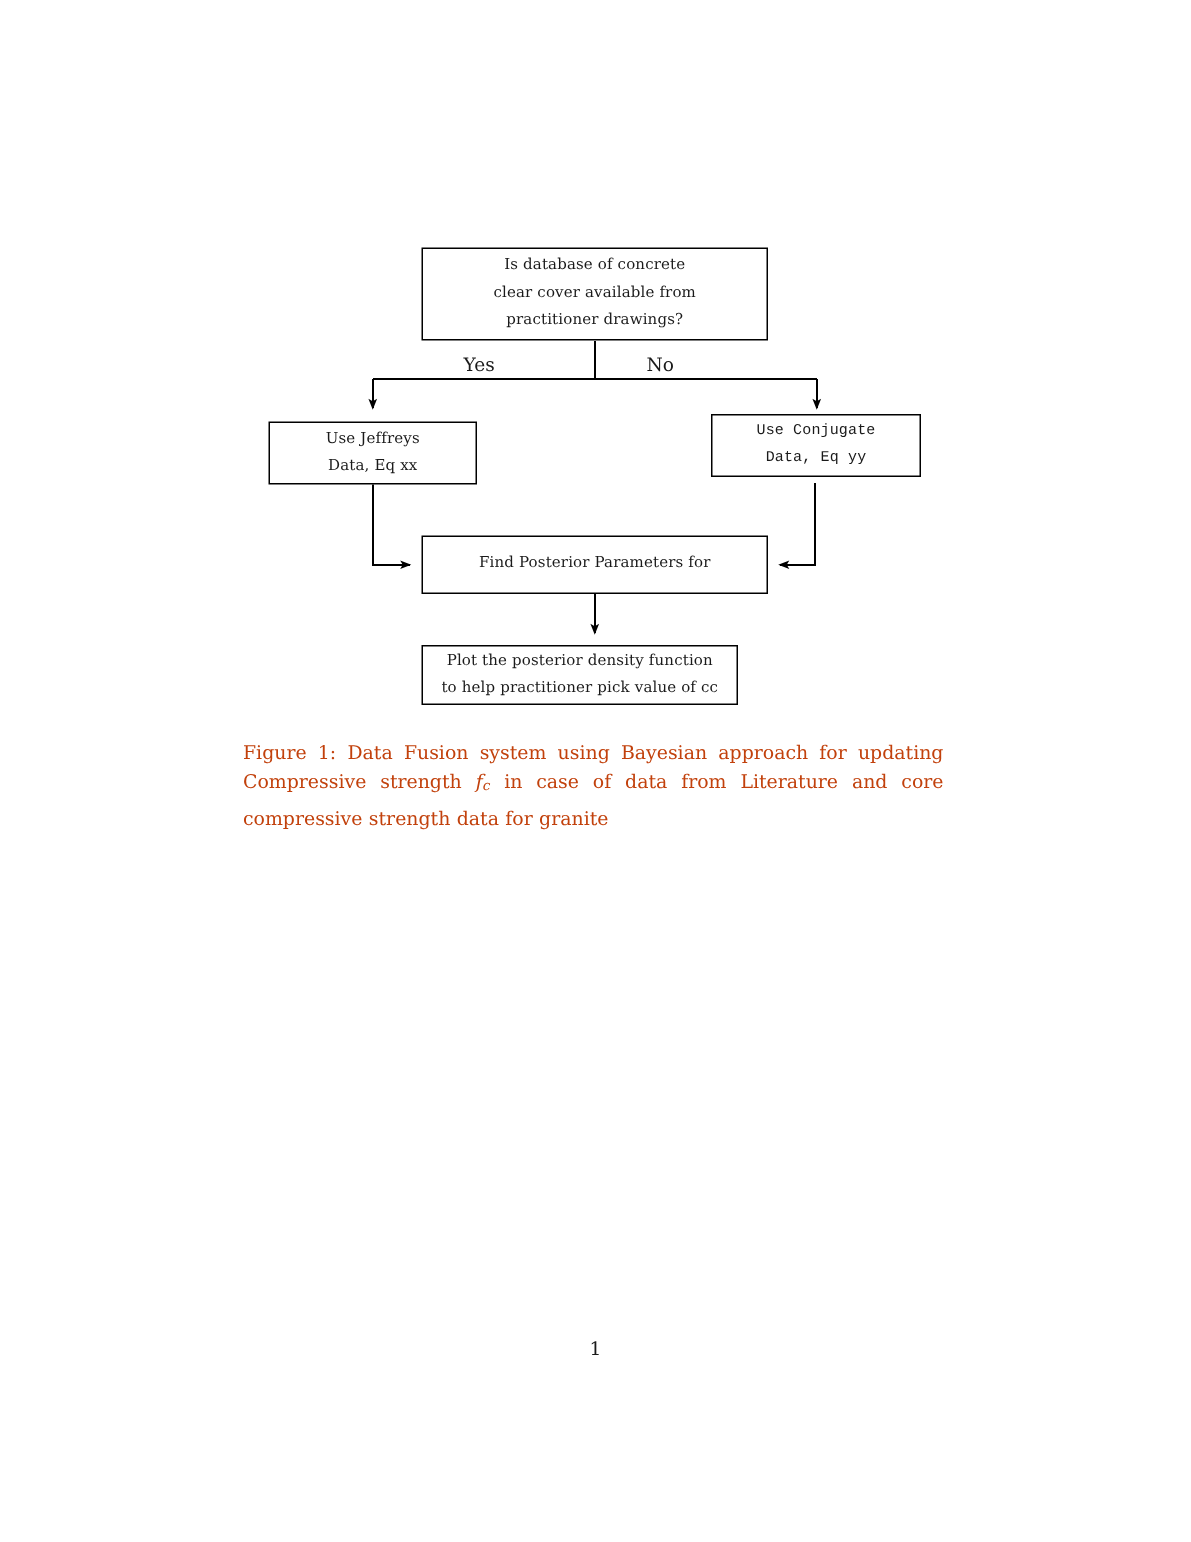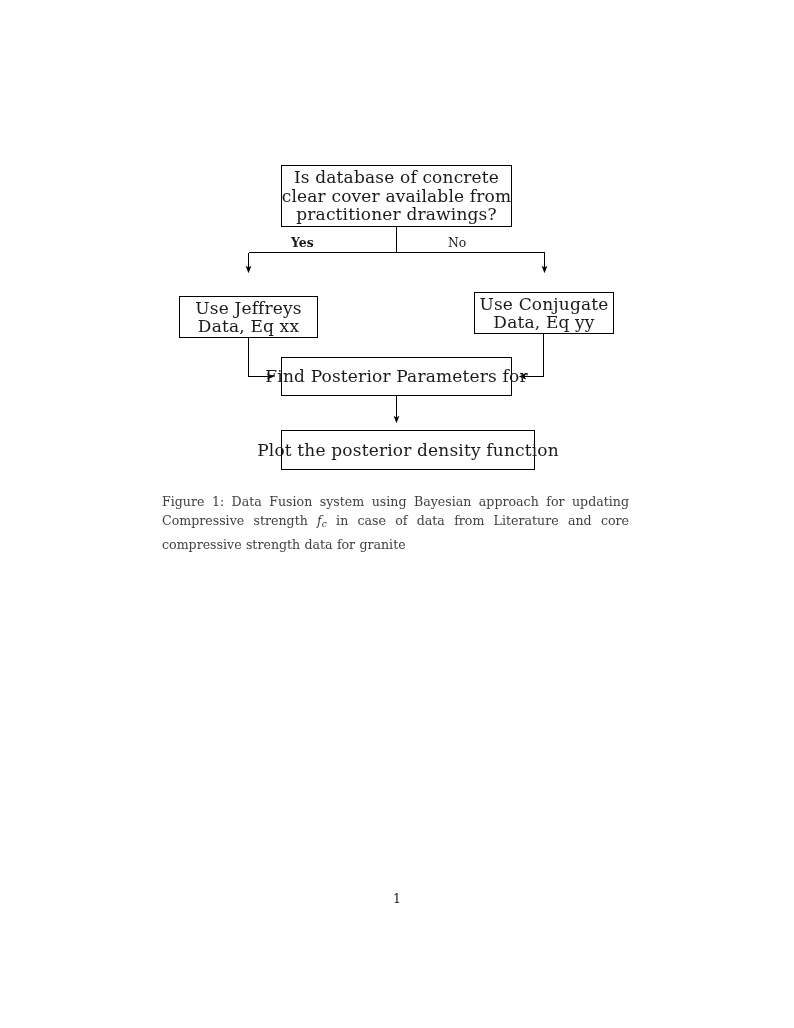--- a/index.html
+++ b/index.html
@@ -43,54 +43,54 @@
   .node {
     position: absolute;
     box-sizing: border-box;
     border: 1px solid #000000;
     background: #ffffff;
     display: flex;
     flex-direction: column;
     align-items: center;
     justify-content: center;
     text-align: center;
-    font-size: 17px;
+    font-size: 10px;
     line-height: 18.5px;
     letter-spacing: 0.01em;
     color: #1a1a1a;
   }
   .node .ln { display: block; white-space: nowrap; }
 
   #node-question { left: 281px; top: 165px; width: 231px; height: 62px; }
-  #node-jeffreys  { left: 179px; top: 296px; width: 139px; height: 42px; }
-  #node-conjugate { left: 474px; top: 292px; width: 140px; height: 42px; }
+  #node-jeffreys  { left: 179px; top: 281px; width: 139px; height: 42px; }
+  #node-conjugate { left: 474px; top: 276px; width: 140px; height: 42px; font-family: Liberation Mono, monospace; }
   #node-posterior { left: 281px; top: 357px; width: 231px; height: 39px; }
-  #node-plot      { left: 281px; top: 430px; width: 254px; height: 40px; }
+  #node-plot      { left: 281px; top: 430px; width: 211px; height: 40px; }
 
   .edge-label {
     position: absolute;
     font-size: 12.4px;
     line-height: 14px;
     color: #1a1a1a;
     white-space: nowrap;
   }
-  #label-yes { left: 291px; top: 236px; font-weight: bold; }
-  #label-no  { left: 448px; top: 236px; }
+  #label-yes { left: 309px; top: 236px; }
+  #label-no  { left: 431px; top: 236px; }
 
   
   #caption {
     position: absolute;
     left: 162px;
     top: 492px;
     width: 467px;
     font-size: 12.6px;
     line-height: 19.4px;
     text-align: justify;
     text-align-last: left;
-    color: #404040;
+    color: #c2410c;
     word-spacing: 0.02em;
   }
   #caption .mathvar {
     font-style: italic;
     font-family: "DejaVu Serif", serif;
   }
   #caption .mathvar sub {
     font-style: italic;
     font-size: 0.72em;
     vertical-align: -0.22em;
@@ -160,20 +160,21 @@
       <span class="ln">Use Conjugate</span>
       <span class="ln">Data, Eq yy</span>
     </div>
 
     <div class="node" id="node-posterior">
       <span class="ln">Find Posterior Parameters for</span>
     </div>
 
     <div class="node" id="node-plot">
       <span class="ln">Plot the posterior density function</span>
+      <span class="ln">to help practitioner pick value of cc</span>
     </div>
 
     <div class="edge-label" id="label-yes">Yes</div>
     <div class="edge-label" id="label-no">No</div>
 
   </div>
 
   <div id="caption">
     <span>Figure 1:</span>
     <span>Data Fusion system using Bayesian approach for updating Compressive strength</span>

